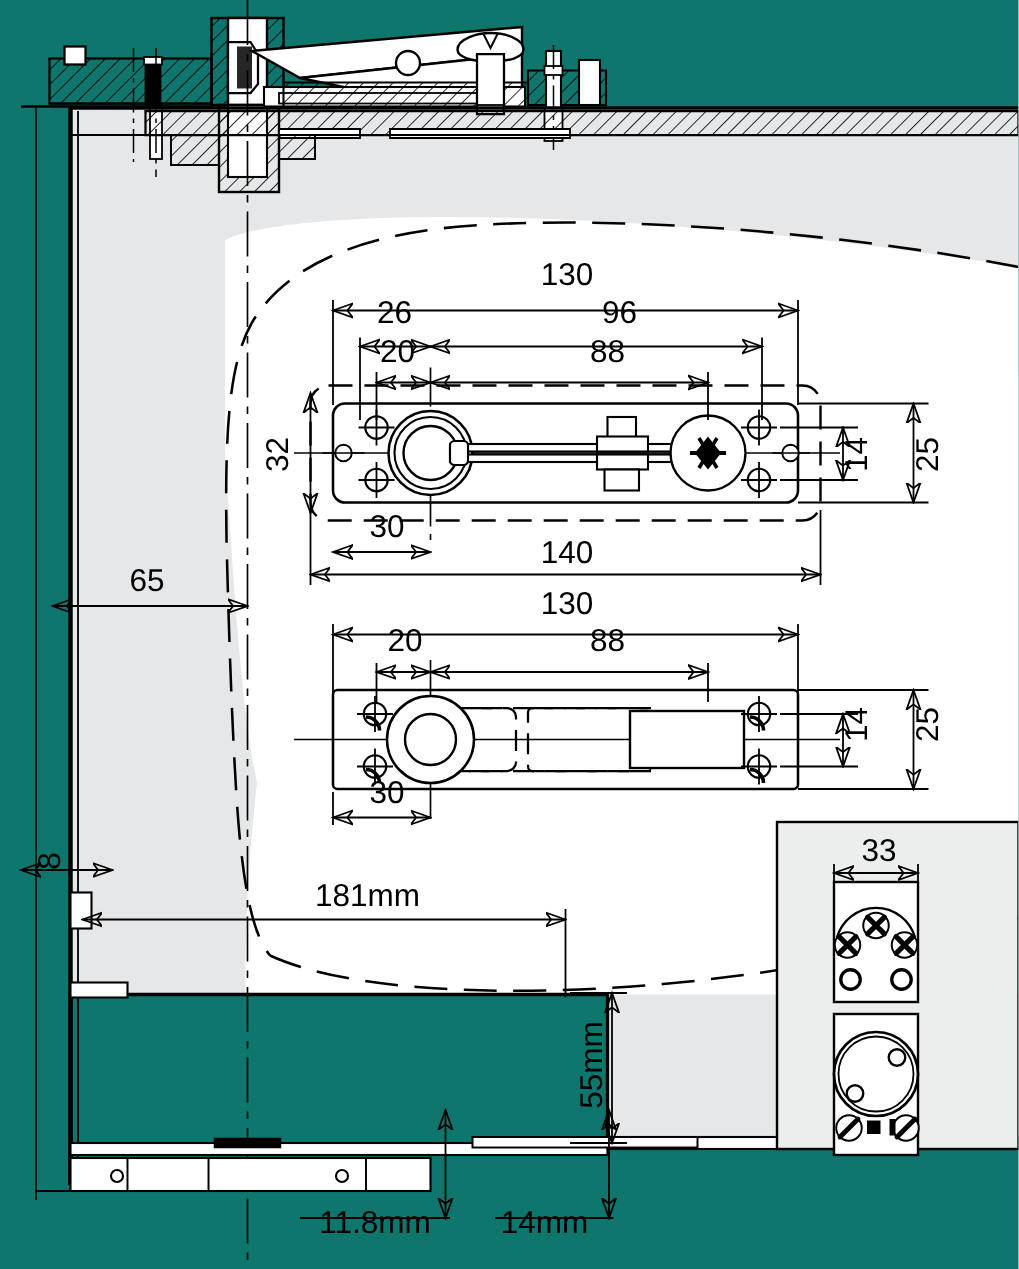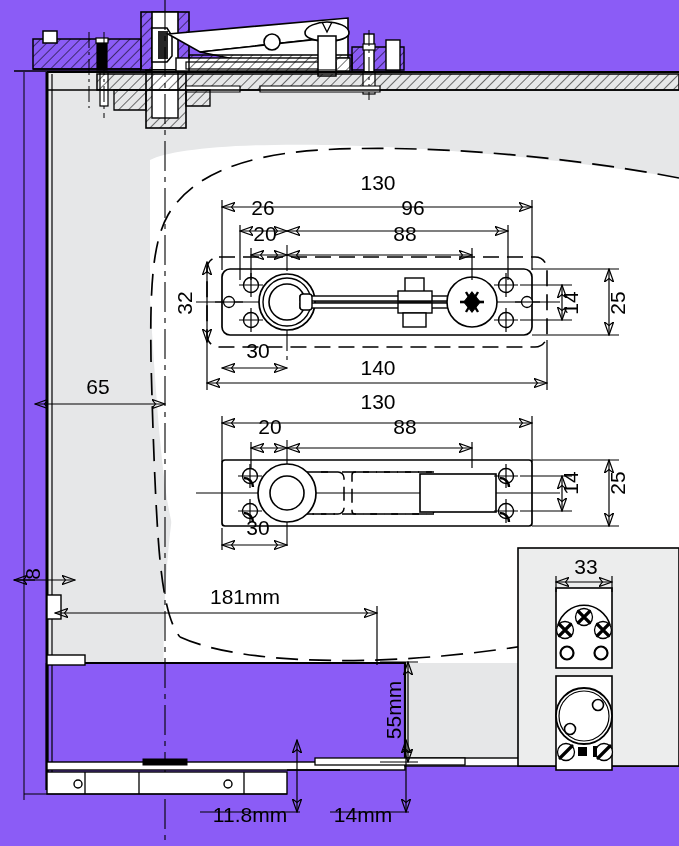--- a/index.html
+++ b/index.html
@@ -1,17 +1,17 @@
 <!DOCTYPE html>
 <html><head>
 <meta charset="utf-8">
 <style>
   html,body{margin:0;padding:0;background:#ffffff;}
   body{font-family:"Liberation Sans", sans-serif;}
-  #canvas{position:relative;width:679px;height:846px;background:#8b5cf6;overflow:hidden;}
+  #canvas{position:relative;width:679px;height:846px;background:#0f766e;overflow:hidden;}
   svg{display:block;}
   text{font-family:"Liberation Sans", sans-serif;fill:#000;}
 </style>
 </head>
 <body>
 
 <div id="canvas">
 <svg id="dwg" width="679" height="846" viewBox="0 0 679 846">
   <defs>
     <pattern id="hatchR" width="7" height="7" patternTransform="rotate(45)" patternUnits="userSpaceOnUse">

